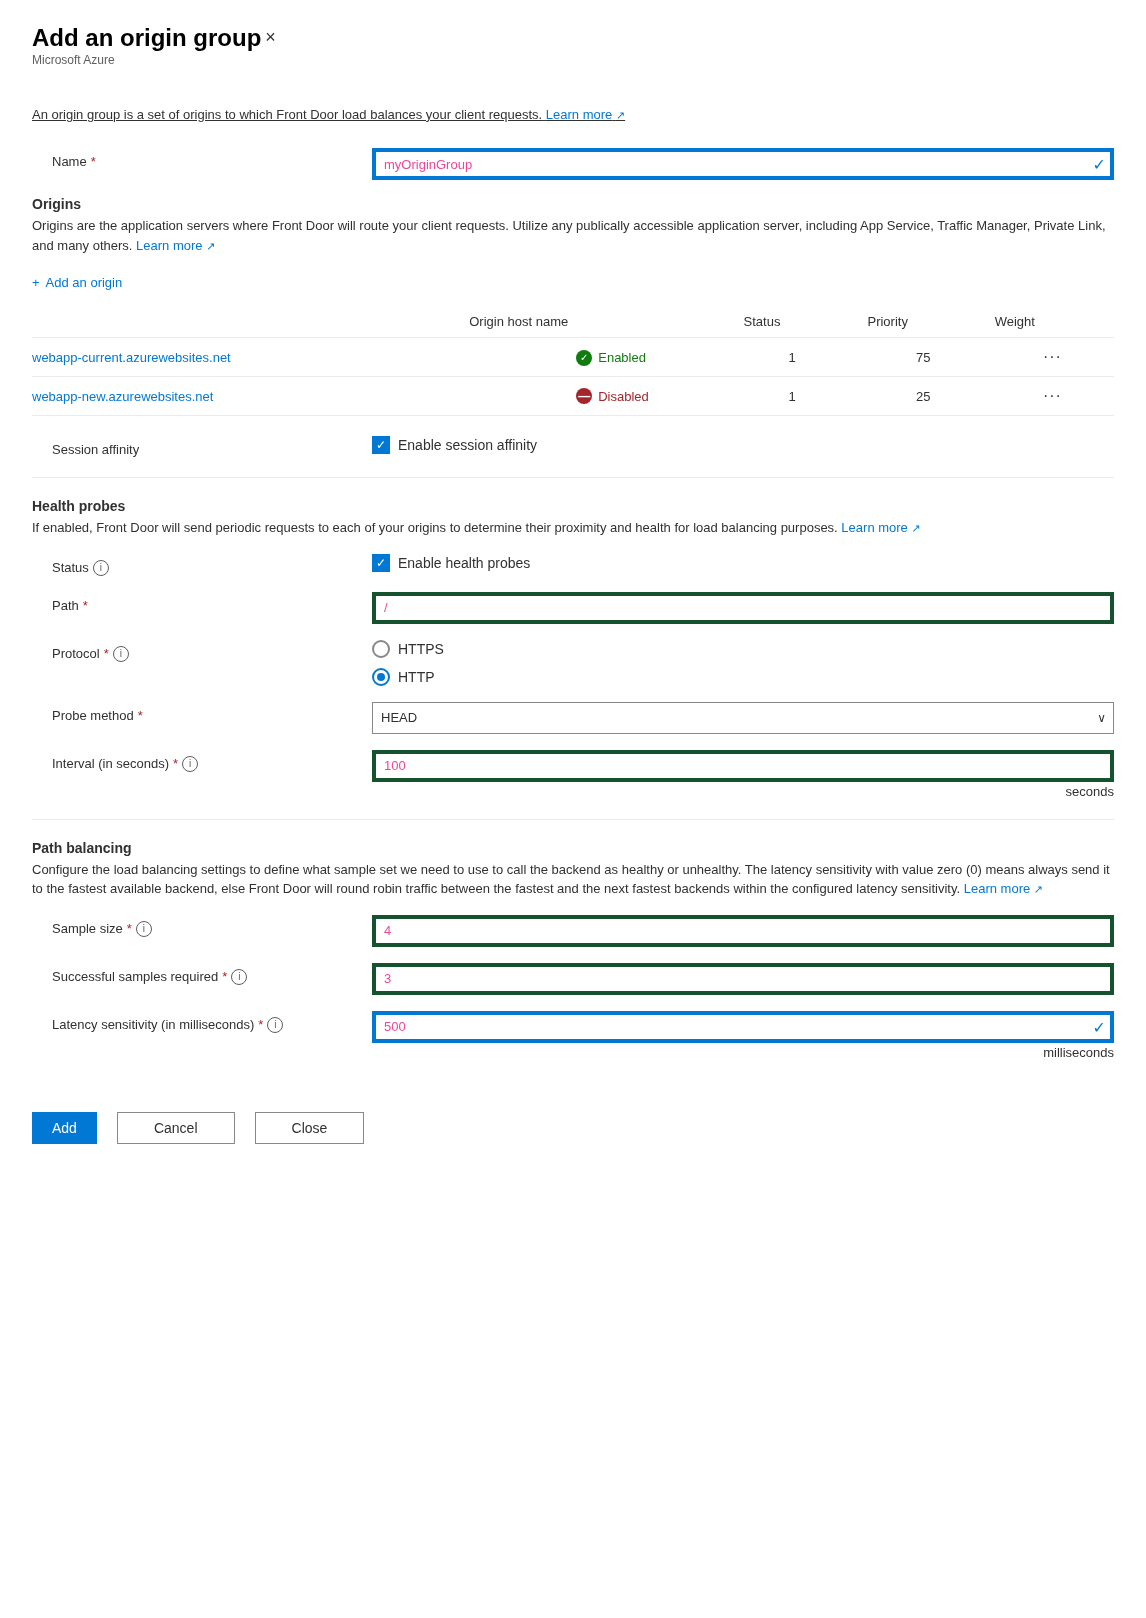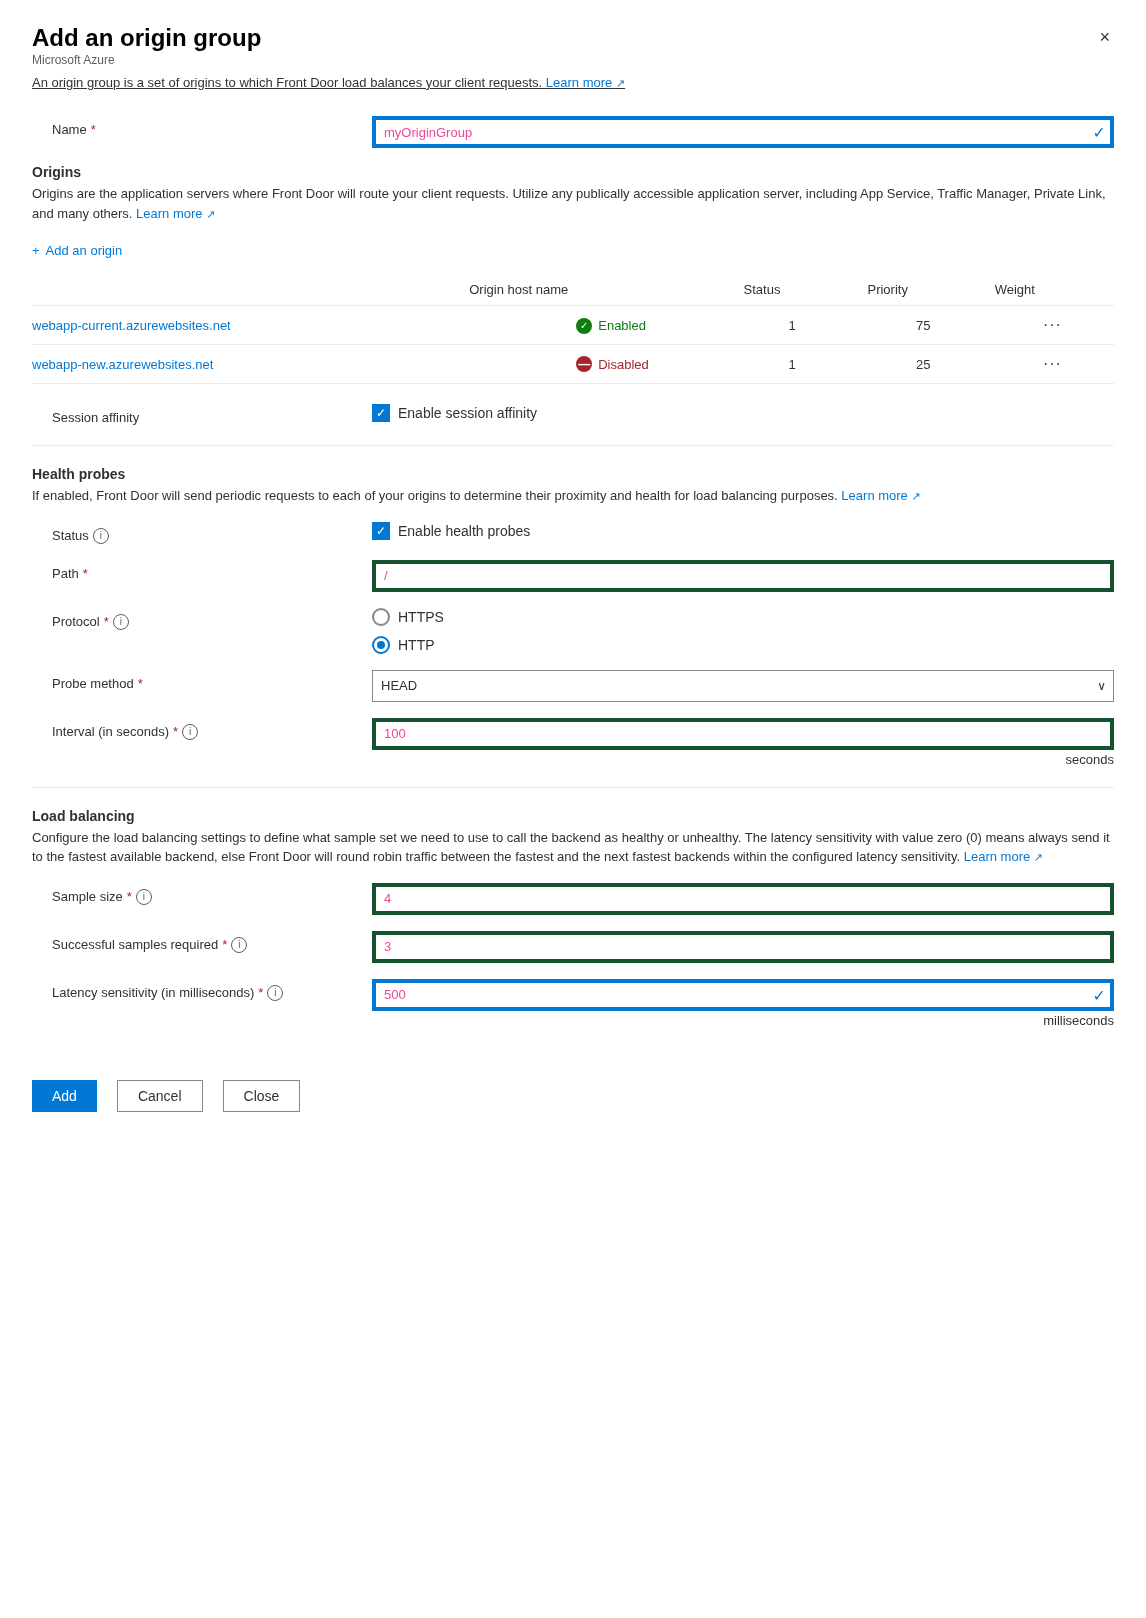--- a/index.html
+++ b/index.html
@@ -11,34 +11,34 @@
       width: 1146px;
       min-height: 1618px;
     }
     .panel {
       width: 100%;
       padding: 24px 32px 32px 32px;
       position: relative;
     }
     .panel-header {
       display: flex;
-      justify-content: space-between;
+      justify-content: flex-start;
       align-items: flex-start;
       margin-bottom: 4px;
     }
     .panel-title {
       font-size: 24px;
       font-weight: 600;
       color: #000;
       line-height: 1.2;
     }
     .panel-subtitle {
       font-size: 12px;
       color: #605e5c;
-      margin-bottom: 2px;
+      margin-bottom: 34px;
     }
     .close-btn {
       background: none;
       border: none;
       cursor: pointer;
       font-size: 18px;
       color: #323130;
       padding: 4px;
       line-height: 1;
     }
@@ -310,21 +310,21 @@
       border: none;
       padding: 6px 20px;
       font-size: 14px;
       cursor: pointer;
       height: 32px;
     }
     .btn-secondary {
       background: #fff;
       color: #323130;
       border: 1px solid #8a8886;
-      padding: 6px 20px;
+      padding: 6px 36px;
       font-size: 14px;
       cursor: pointer;
       height: 32px;
     }
     .extern-link-icon {
       font-size: 11px;
       display: inline;
     }
     .session-affinity-section {
       margin: 20px 0;
@@ -527,21 +527,21 @@
       <div class="form-control-wrapper">
         <input type="text" class="text-input" value="100" style="">
         <div class="seconds-label">seconds</div>
       </div>
     </div>
   </div>
 
   <hr class="section-divider">
 
   <div class="load-balancing-section">
-    <div class="section-title">Load balancing</div>
+    <div class="section-title">Path balancing</div>
     <div class="section-description">
       <span>Configure the load balancing settings to define what sample set we need to use to call the backend as healthy or unhealthy. The latency sensitivity with value zero (0) means always send it to the fastest available backend, else Front Door will round robin traffic between the fastest and the next fastest backends within the configured latency sensitivity.</span>
       <a href="#">
         <span>Learn more</span> <span class="extern-link-icon">↗</span>
       </a>
     </div>
 
     <div class="form-row">
       <div class="form-label">
         <span>Sample size</span>

